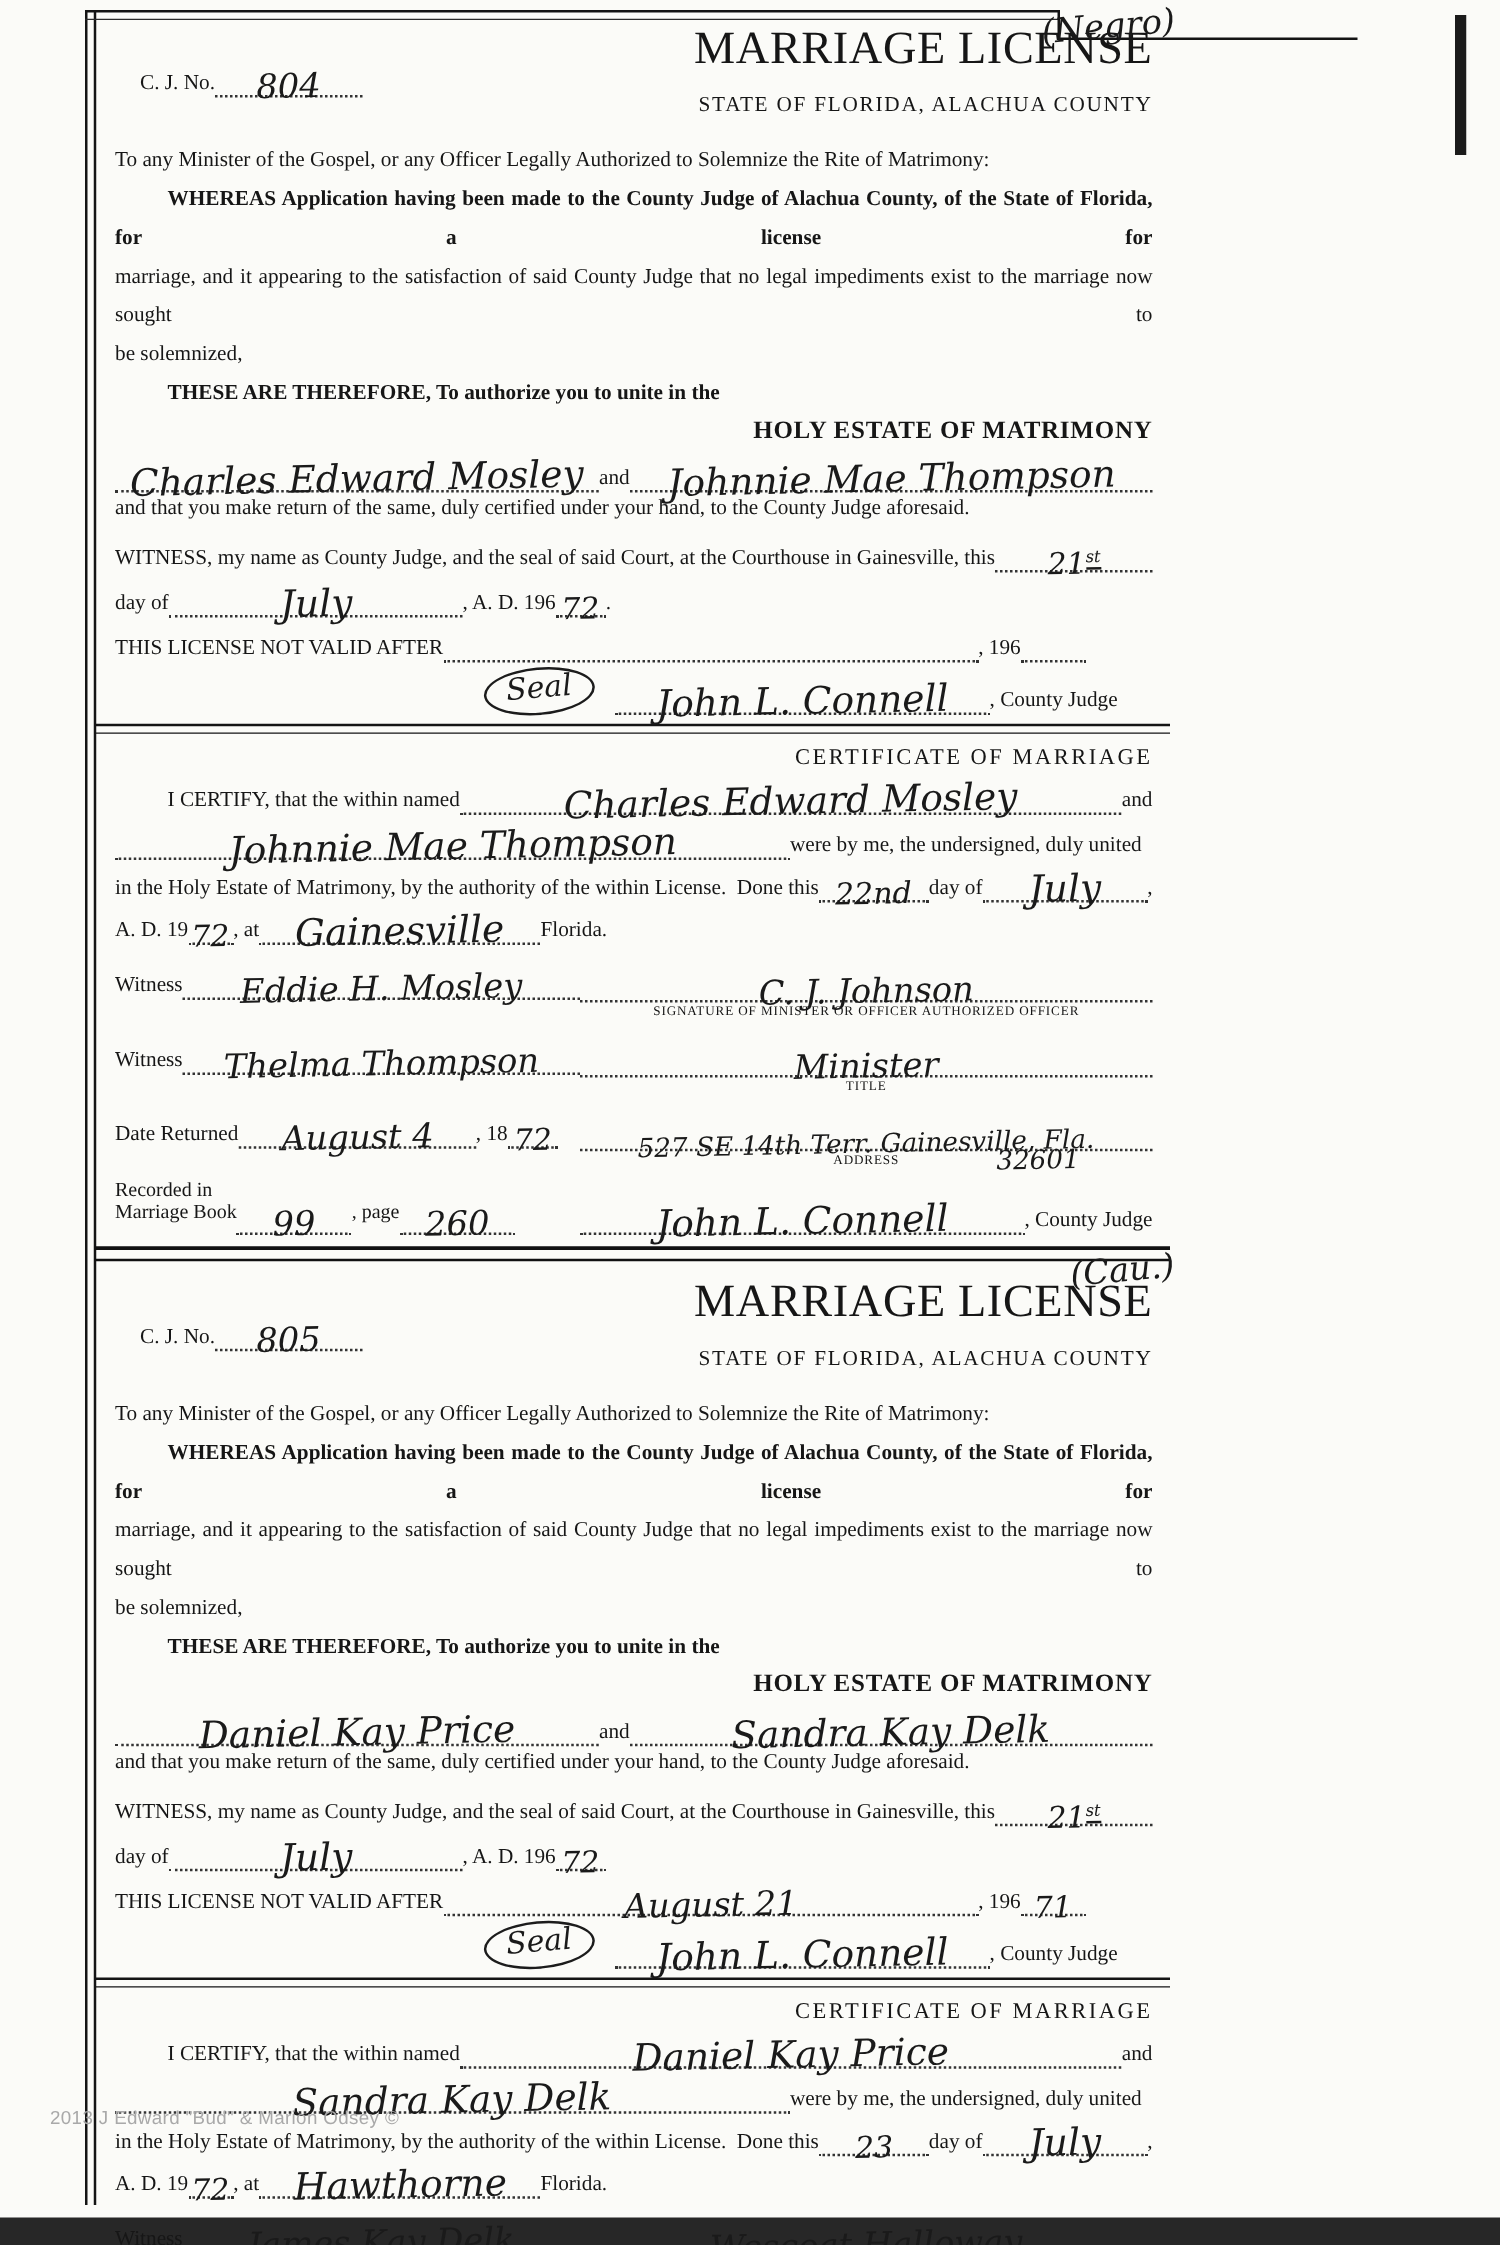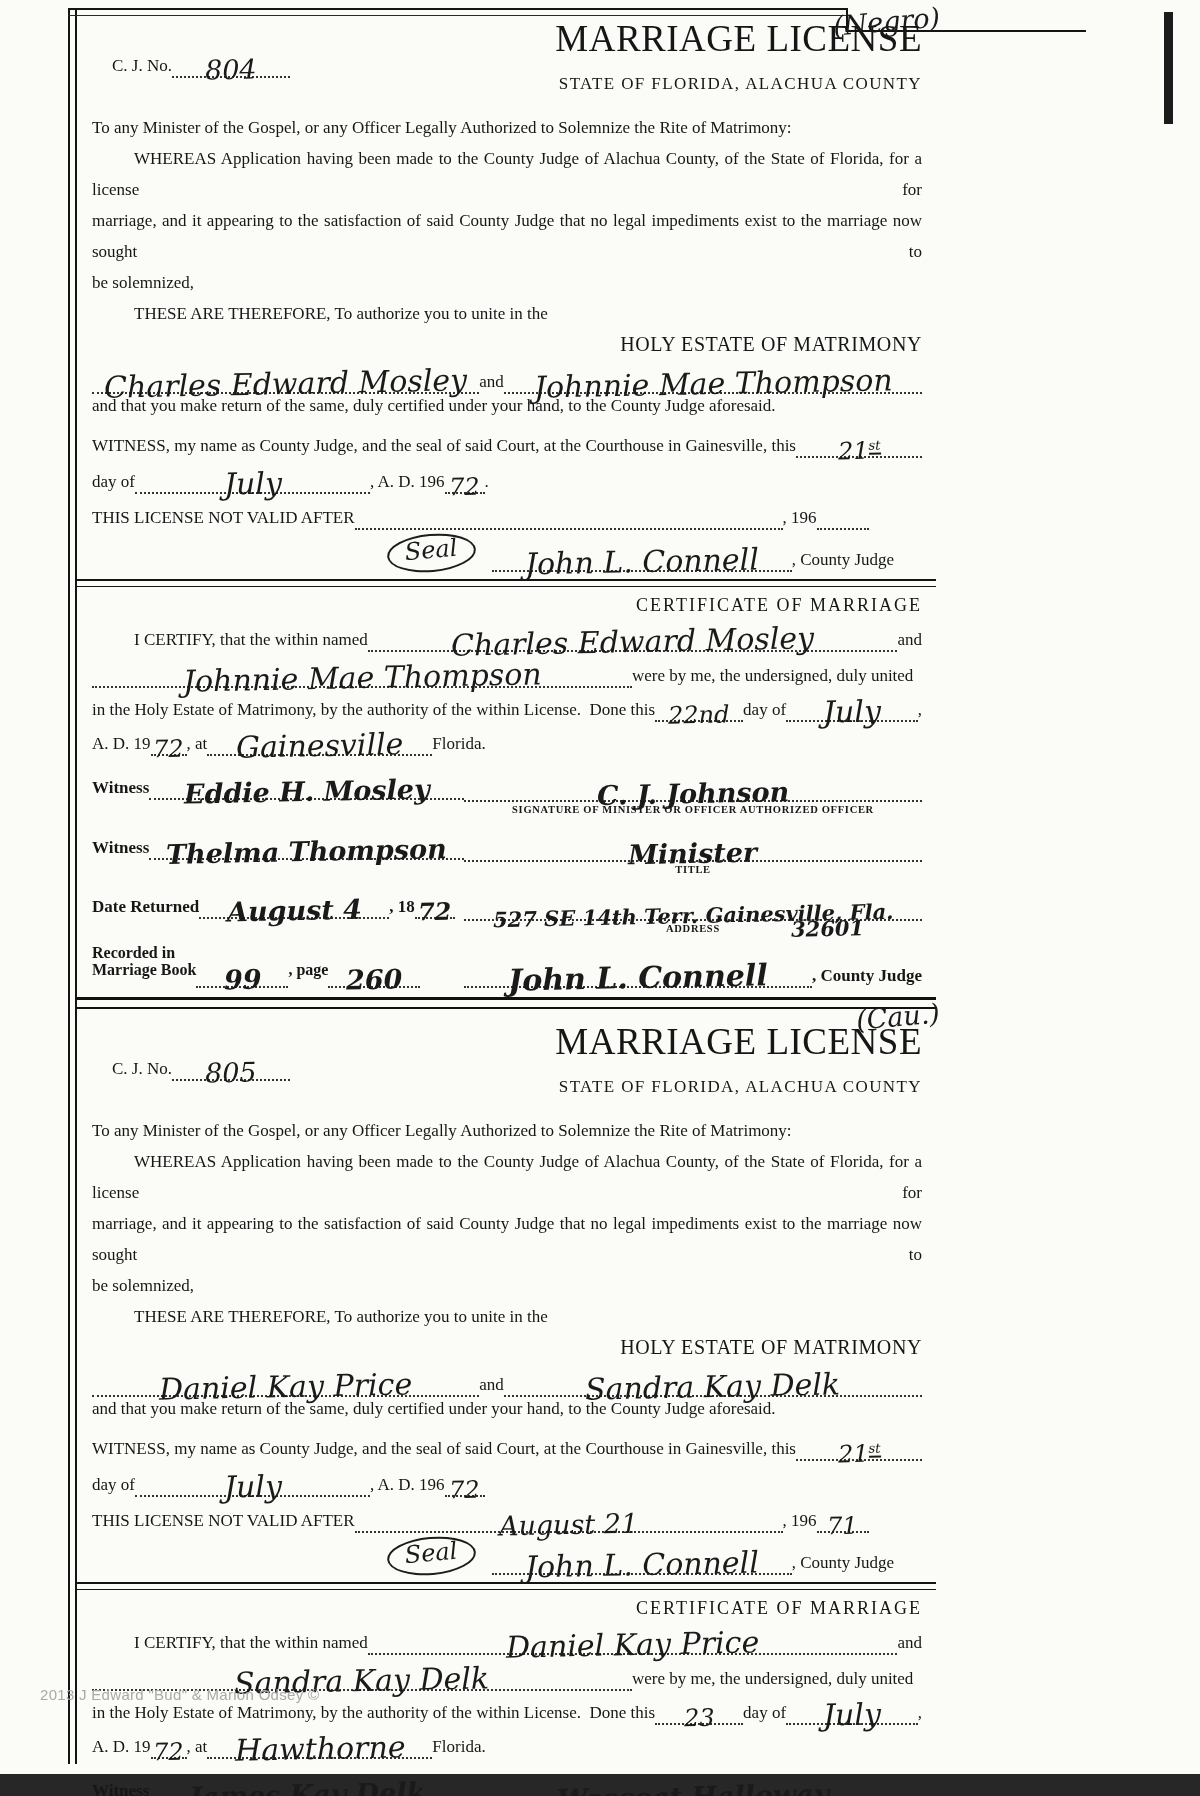--- a/index.html
+++ b/index.html
@@ -13,25 +13,25 @@
   .r-sliver{position:absolute;left:1164px;top:12px;width:9px;height:112px;background:#1b1b1b;}
   .b-band{position:absolute;left:0;top:1774px;width:1200px;height:22px;background:#272727;}
   .wm{position:absolute;left:40px;top:1686px;font-family:"Liberation Sans",sans-serif;font-size:15px;color:#a9a9a9;letter-spacing:.3px;z-index:5;}
 
   .content{position:absolute;left:76px;top:12px;width:860px;box-sizing:border-box;padding:0 14px 0 16px;font-size:17px;}
 
   
   .pt{line-height:1;padding-bottom:4px;white-space:pre;}
   .para{font-size:17px;line-height:31px;}
   .jl{text-align:justify;text-align-last:justify;}
-  .indent{text-indent:42px;}
+  .indent{text-indent:42px;font-weight:bold;}
   .center{text-align:right;}
   .title{font-size:37px;line-height:1;letter-spacing:.5px;margin-top:8px;}
   .subtitle{font-size:17px;letter-spacing:1.4px;margin-top:17px;}
-  .sect{font-size:20px;font-weight:normal;letter-spacing:.6px;}
+  .sect{font-size:20px;font-weight:bold;letter-spacing:.6px;}
   .certtitle{font-size:18px;letter-spacing:2px;}
   .slab{font-size:10.5px;letter-spacing:.7px;line-height:1;padding-top:3px;text-align:center;}
 
   
   .hw{font-family:"DejaVu Serif",serif;font-style:italic;color:#1a1a1a;white-space:nowrap;line-height:1;margin-bottom:-7px;transform:rotate(-1.2deg);}
   .hw30{font-size:30px;}.hw27{font-size:27px;}.hw24{font-size:24px;}.hw21{font-size:21px;}
   .sups{font-size:.55em;vertical-align:super;border-bottom:2px solid #1a1a1a;}
 
   
   .r{display:flex;align-items:flex-end;position:relative;}.h32{height:32px}.h34{height:34px}.h36{height:36px}.h38{height:38px}.h42{height:42px}
@@ -39,21 +39,21 @@
   .fl1{flex:1;}
   .seal{display:inline-block;border:2px solid #1c1c1c;border-radius:50%;padding:2px 16px 7px;transform:rotate(-5deg);margin-right:16px;}
   .annot{position:absolute;right:-18px;top:-12px;transform:rotate(-5deg);z-index:4;}
 
   .rec-header{position:relative;height:82px;}
   .cjno{position:absolute;left:20px;top:26px;display:flex;align-items:flex-end;height:32px;}
 
   .divthin{height:5px;border-top:2px solid #141414;border-bottom:1px solid #141414;margin:7px -14px 0 -16px;}
   .divthick{height:7px;border-top:3px solid #111;border-bottom:2px solid #111;margin:9px -14px 0 -16px;}
 
-  .wrow{display:flex;margin-top:12px;font-weight:bold;}
+  .wrow{display:flex;margin-top:12px;}
   .wleft{flex:0 0 372px;display:flex;align-items:flex-end;height:32px;}
   .rcol{flex:1;display:flex;flex-direction:column;position:relative;}
   .zip{position:absolute;right:58px;top:31px;z-index:2;}
   .recleft{flex:0 0 372px;font-size:16px;line-height:19px;}
   .mb-line{display:flex;height:26px;}
   .mt4{margin-top:4px}.mt6{margin-top:6px}.mt8{margin-top:8px}.mt10{margin-top:10px}.mt14{margin-top:14px}
 </style>
 </head>
 <body>
 

